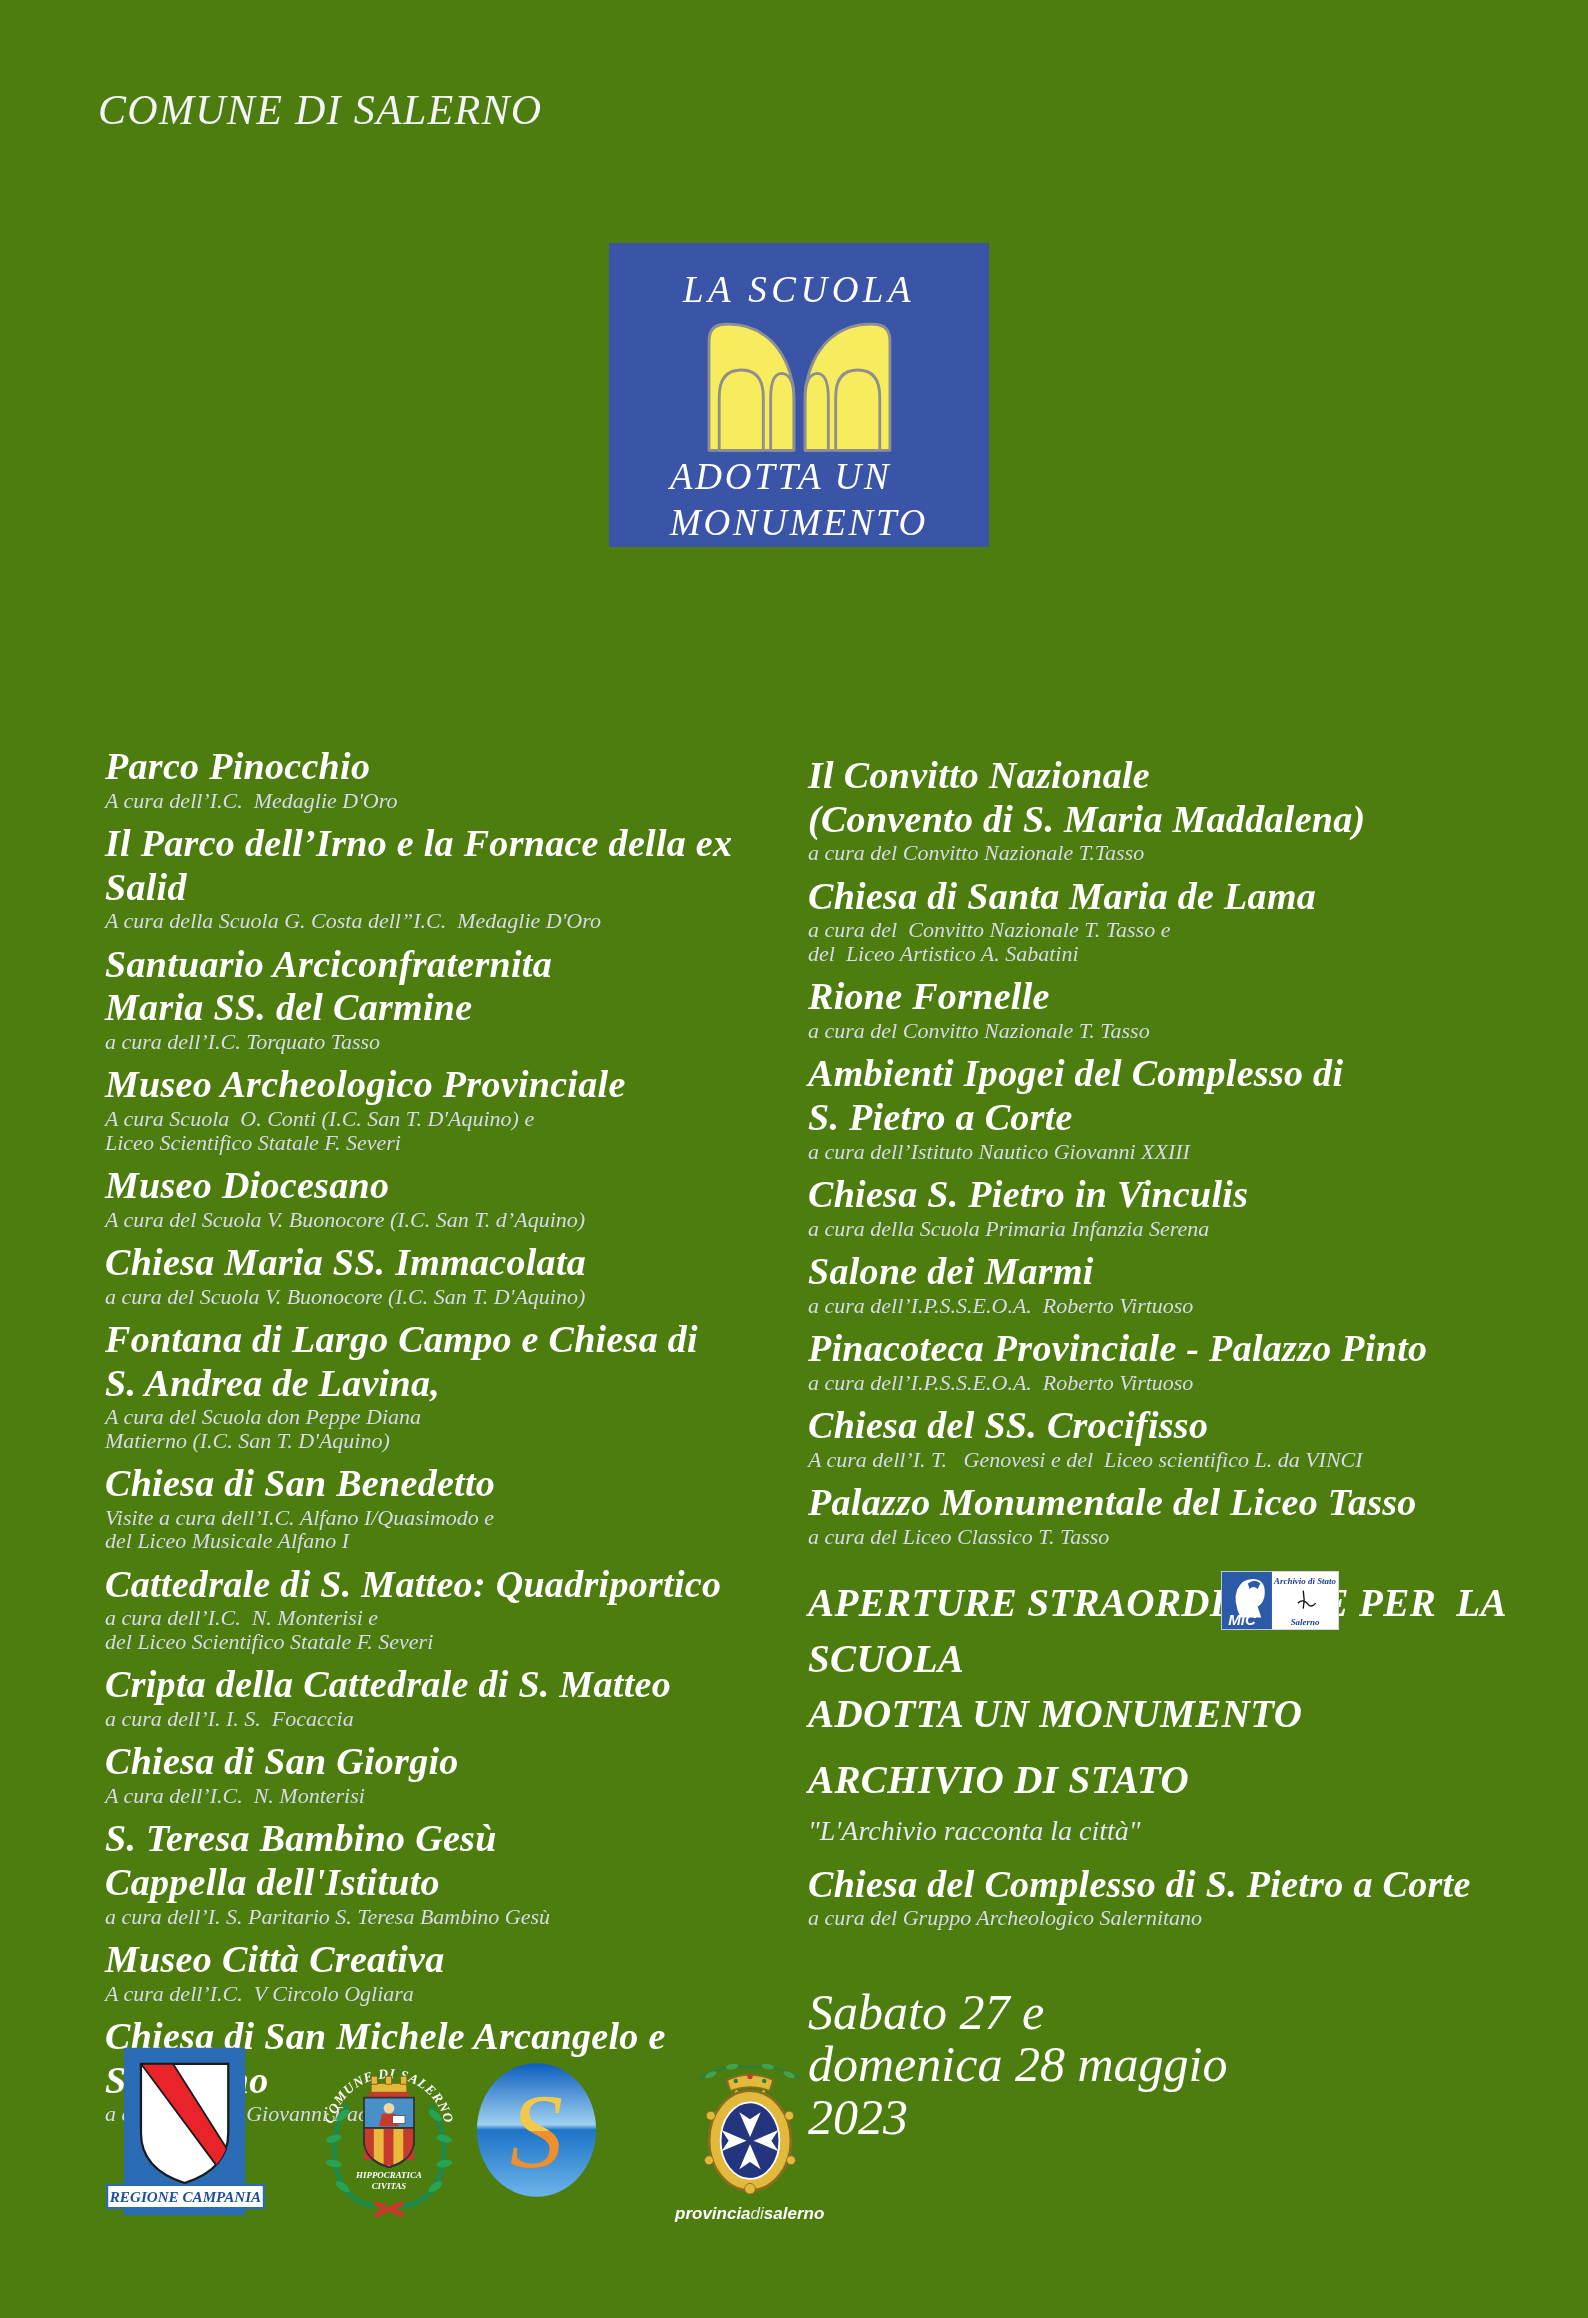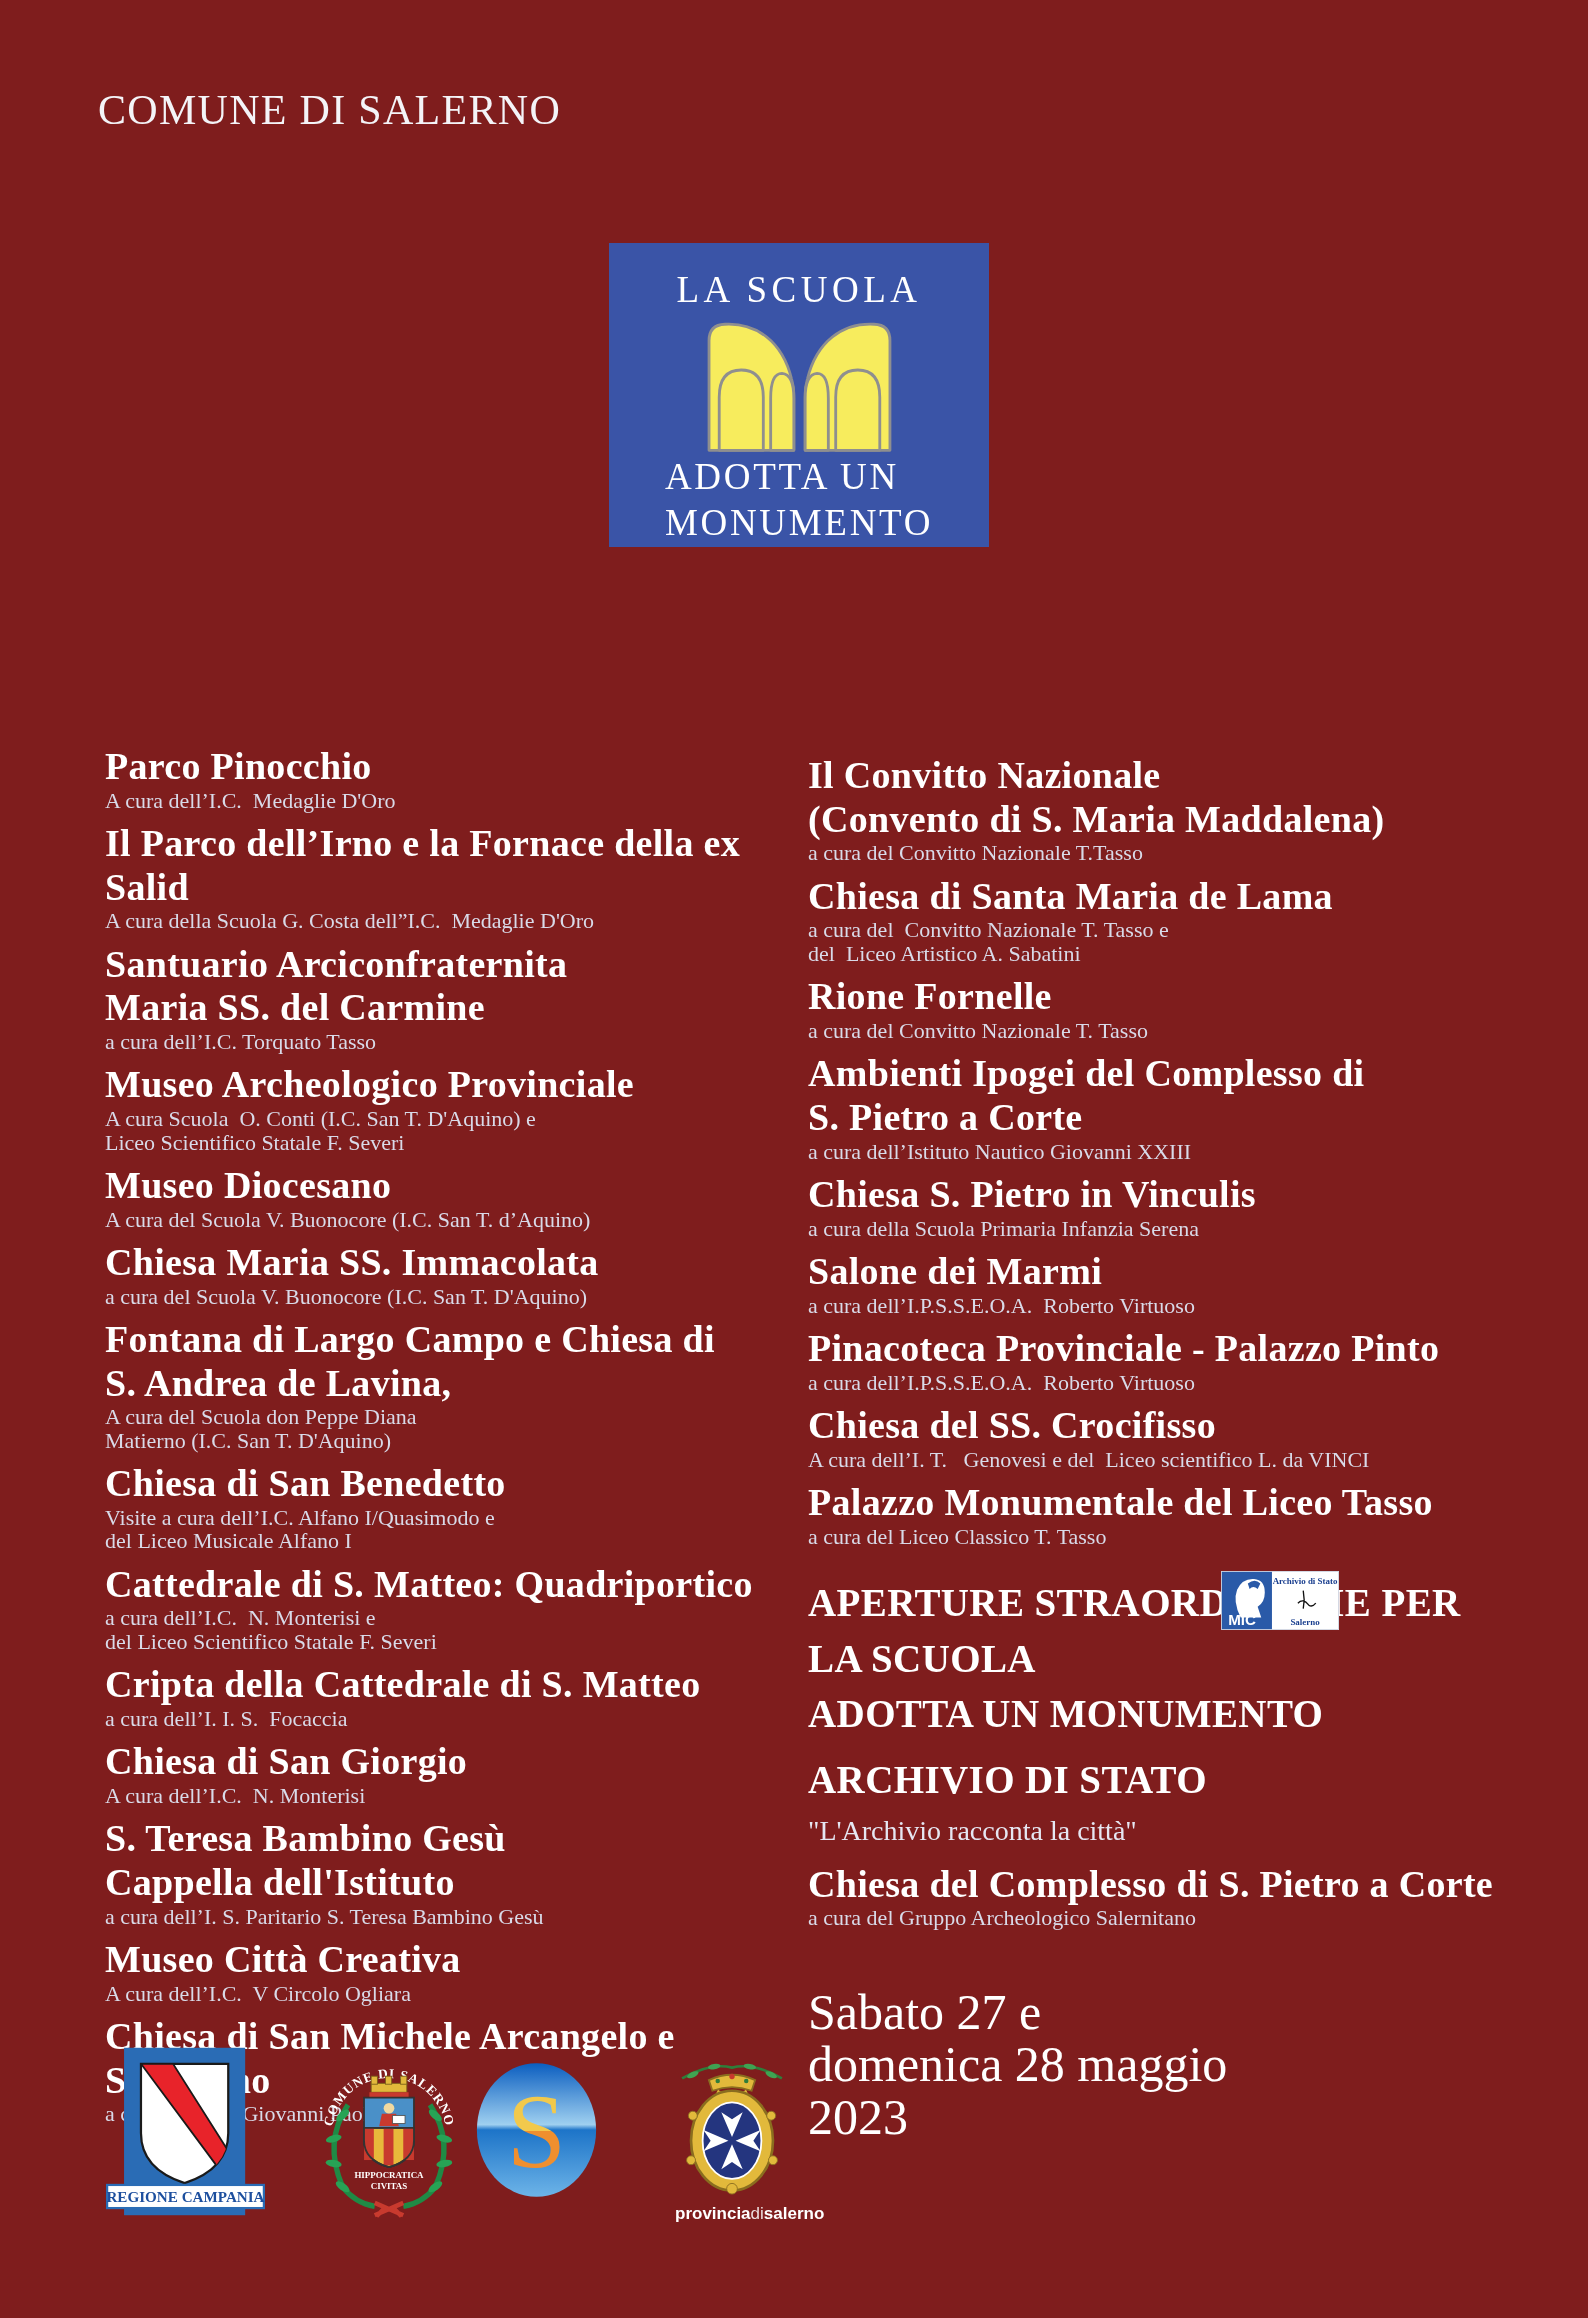--- a/index.html
+++ b/index.html
@@ -1,17 +1,17 @@
 <!DOCTYPE html>
 <html style="font-size:14.3px"><head>
 <meta charset="utf-8">
 <style>
   html,body{margin:0;padding:0;background:#16153a;}
-  .page{position:relative;width:1589px;height:2319px;background:#7f1d1d;overflow:hidden;
-        font-family:"Liberation Serif",serif;color:#ffffff;}
+  .page{position:relative;width:1589px;height:2319px;background:#4d7c0f;overflow:hidden;
+        font-family:"Liberation Serif",serif;color:#ffffff;font-style:italic;}
   .page-title{position:absolute;left:98px;top:86px;font-size:42px;font-weight:400;
               letter-spacing:1.3px;color:#f4f4f8;}
   
   .logo-panel{position:absolute;left:609px;top:243px;width:380px;height:304px;
               background:#3a54a7;display:flex;flex-direction:column;align-items:center;}
   .logo-top{margin-top:25px;font-size:37px;letter-spacing:4.5px;color:#fff;}
   .logo-arches{margin-top:7.1px;}
   .logo-bottom{font-size:37px;letter-spacing:2.7px;line-height:1.26;text-align:left;color:#fff;}
   
   .col{position:absolute;width:714px;}
@@ -27,21 +27,21 @@
   .quote{margin-top:7.1px;font-size:28px;color:#e6e7f2;}
   .sp-entry{margin-top:16px;}
   .mic-logo{position:absolute;left:1221px;top:1571px;}
   
   .date-block{margin-top:56px;font-size:50px;line-height:1.05;color:#fff;}
   
   .flogo{position:absolute;}
   .regione{left:105px;top:2046px;}
   .comune{left:312px;top:2053px;}
   .soval{left:476px;top:2062px;}
-  .provincia{left:675px;top:2053px;text-align:left;}
+  .provincia{left:675px;top:2053px;text-align:center;}
   .prov-label{margin-top:1.8px;font-family:"Liberation Sans",sans-serif;font-size:17px;color:#fff;}
   .prov-label .lt{font-weight:400;opacity:.85}
   .prov-label b{font-weight:700}
 </style>
 </head>
 <body>
 
 <div class="page">
 
   <div class="page-title">COMUNE DI SALERNO</div>

